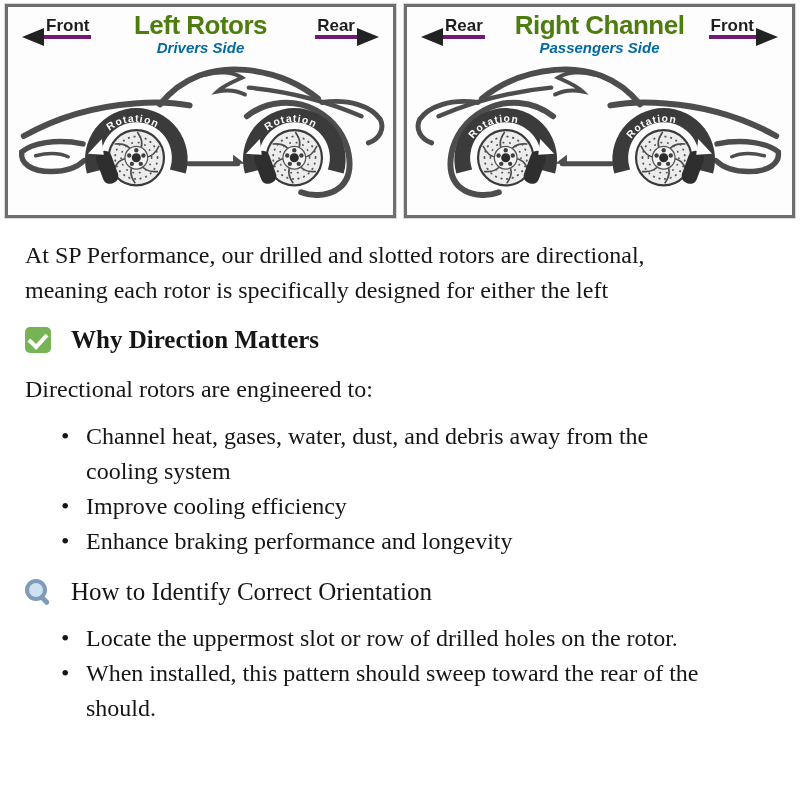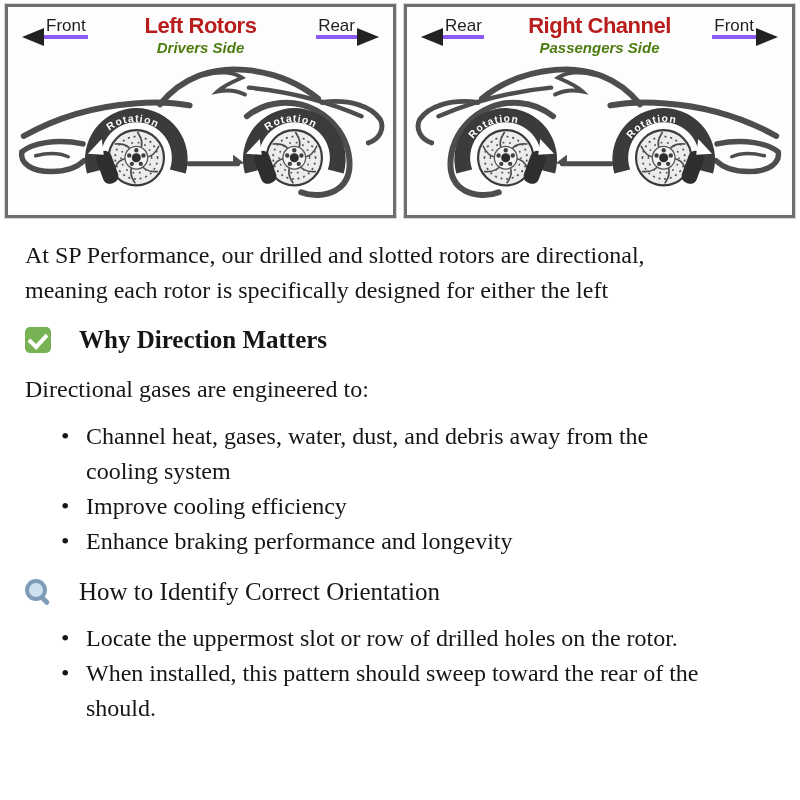--- a/index.html
+++ b/index.html
@@ -6,41 +6,41 @@
   body { width:800px; height:800px; background:#fff; overflow:hidden;
          font-family:"Liberation Serif", serif; color:#161616; }
 
   
   .diagram { display:flex; gap:8px; padding:4px 5px 0 5px; }
   .panel { flex:1; height:214px; border:3px solid #6e6e6e; background:#fdfdfd;
            position:relative; box-shadow:0 0 0 1px #d8d8d8; }
   .panel-header { position:relative; height:52px; }
   .panel-title { text-align:center; padding-top:5px;
                  font-family:"Liberation Sans", sans-serif; font-weight:bold;
-                 font-size:22px; line-height:27px; color:#b91c1c; letter-spacing:-0.5px; }
+                 font-size:26px; line-height:27px; color:#4d7c0f; letter-spacing:-0.5px; }
   .panel-subtitle { text-align:center; font-family:"Liberation Sans", sans-serif;
-                    font-weight:bold; font-style:italic; font-size:15px; color:#4d7c0f; }
+                    font-weight:bold; font-style:italic; font-size:15px; color:#0369a1; }
   .dir-label { position:absolute; top:10px; display:flex; align-items:flex-end; }
   .dir-label.at-left { left:14px; }
   .dir-label.at-right { right:14px; }
-  .dir-text { font-family:"Liberation Sans", sans-serif; font-weight:normal;
+  .dir-text { font-family:"Liberation Sans", sans-serif; font-weight:bold;
               font-size:17px; line-height:17px; color:#1e1e1e;
-              border-bottom:4px solid #8b5cf6; padding:0 2px 1px 2px; }
+              border-bottom:4px solid #701a75; padding:0 2px 1px 2px; }
   .arrow-tri { width:0; height:0; border-top:9px solid transparent;
                border-bottom:9px solid transparent; margin-bottom:-7px; }
   .arrow-tri.tri-left  { border-right:22px solid #222; }
   .arrow-tri.tri-right { border-left:22px solid #222; }
   .car-svg { display:block; width:100%; height:156px; }
   .rot-text { fill:#fff; font-family:"Liberation Sans", sans-serif;
               font-weight:bold; font-size:10.5px; letter-spacing:1.1px; }
 
   
   .content { padding:0 30px 0 25px; font-size:24px; line-height:35px; }
   .intro { margin-top:20px; }
-  .heading { display:flex; align-items:center; gap:28px; font-size:25px; }
+  .heading { display:flex; align-items:center; gap:20px; font-size:25px; }
   .h-why  { margin-top:14px; font-weight:bold; }
   .h-how  { margin-top:15px; font-weight:normal; }
   .lead { margin-top:15px; }
   ul.blist { margin-top:12px; list-style:none; padding-left:35px; }
   ul.blist li { position:relative; padding-left:26px; max-width:672px; }
   ul.blist li::before { content:"\2022"; position:absolute; left:1px; top:0; }
 
   
   .check-icon { width:26px; height:26px; background:#77b255; border-radius:5px;
                 position:relative; flex:0 0 auto; }
@@ -177,21 +177,21 @@
   <div class="intro">
     <div>At SP Performance, our drilled and slotted rotors are directional,</div>
     <div>meaning each rotor is specifically designed for either the left</div>
   </div>
 
   <div class="heading h-why">
     <span class="check-icon"></span>
     <span>Why Direction Matters</span>
   </div>
 
-  <div class="lead">Directional gases are engineered to:</div>
+  <div class="lead">Directional rotors are engineered to:</div>
 
   <ul class="blist">
     <li>
       <div>Channel heat, gases, water, dust, and debris away from the</div>
       <div>cooling system</div>
     </li>
     <li>
       <div>Improve cooling efficiency</div>
     </li>
     <li>

